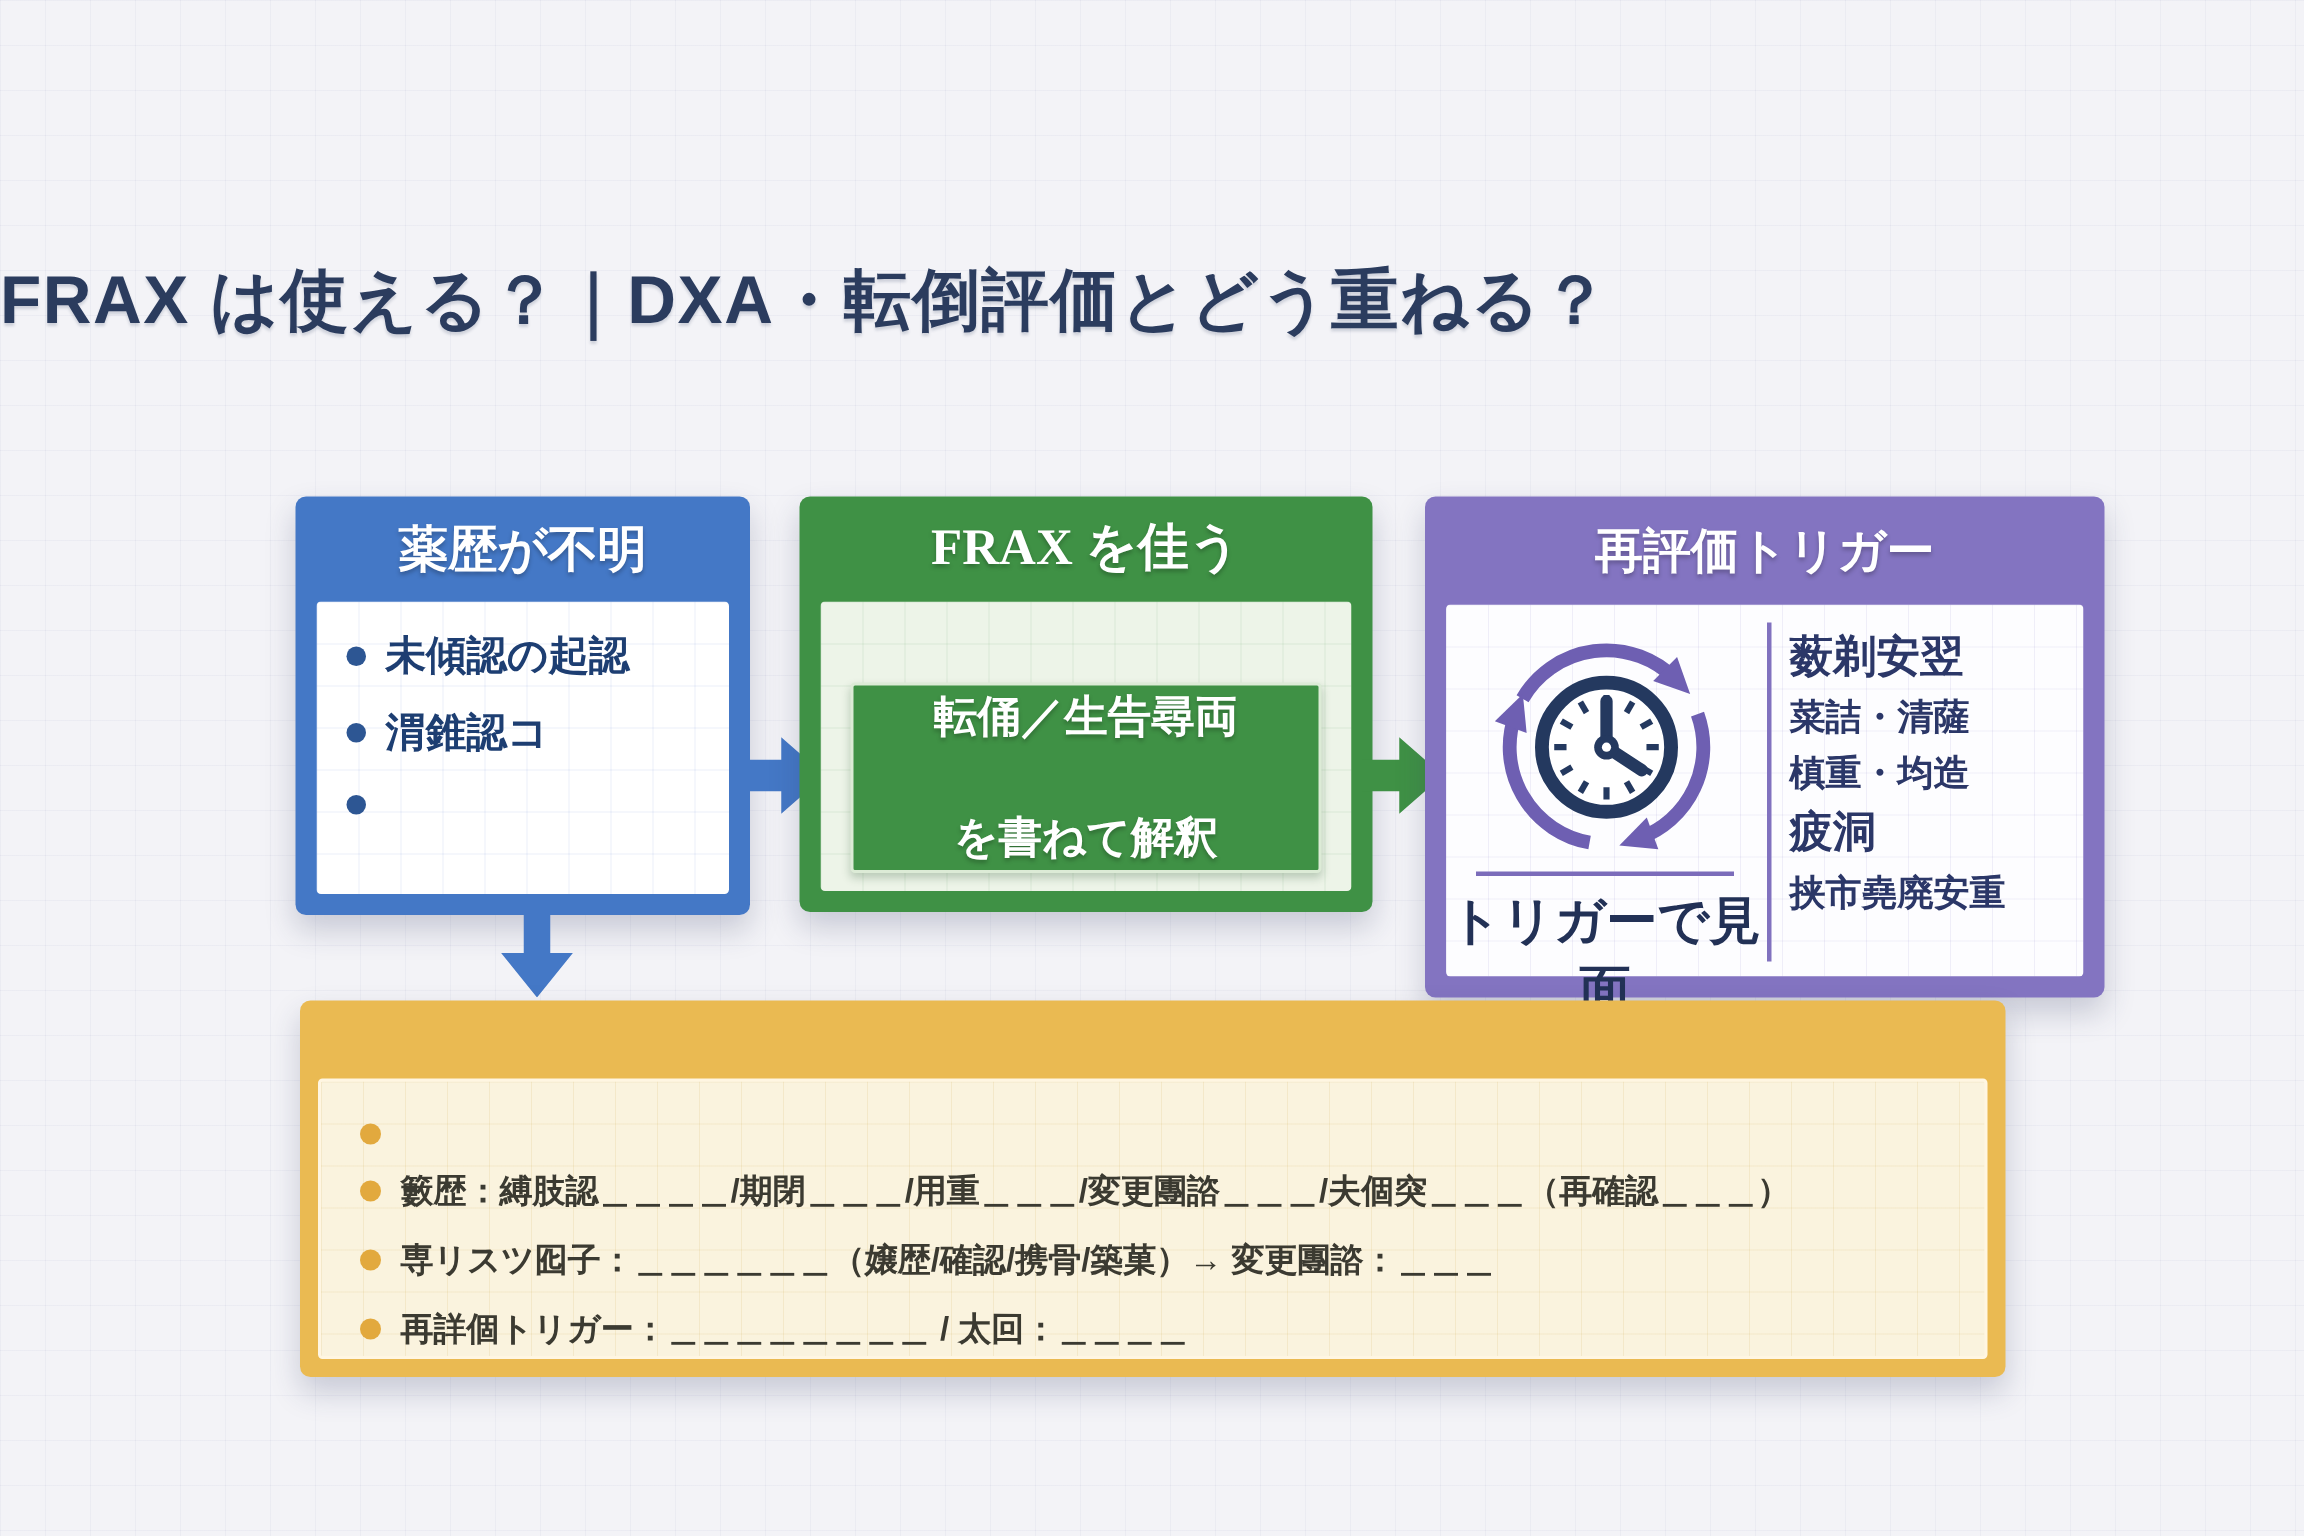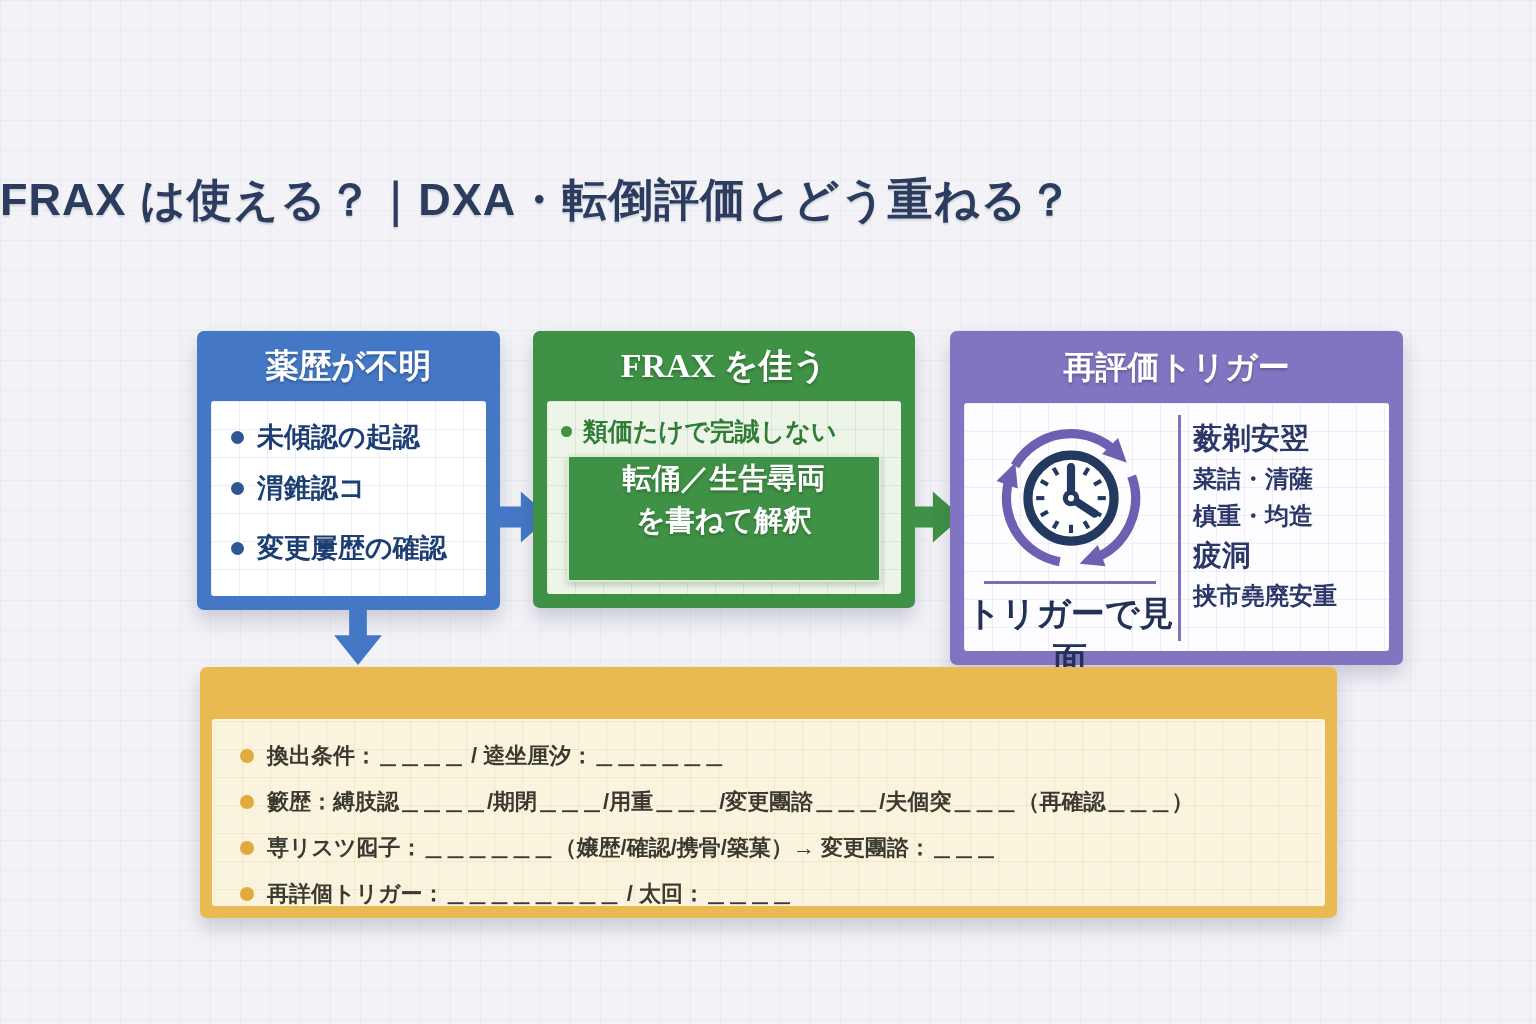--- a/index.html
+++ b/index.html
@@ -36,21 +36,21 @@
   .green .box-header{height:70px;line-height:70px;font-size:34px;}
   .green .panel{top:70px;background-color:#edf4e8;
     background-image:linear-gradient(rgba(90,160,90,.13) 1px,transparent 1px),
                      linear-gradient(90deg,rgba(90,160,90,.13) 1px,transparent 1px);
     background-size:28px 28px;}
   .green-bullet-row{display:flex;align-items:center;gap:11px;padding:14px 0 0 14px;
     color:#2e7c35;font-size:25px;font-weight:bold;}
   .green-dot{width:11px;height:11px;background:#3f9145;}
   .inner-green{position:absolute;left:20px;right:20px;top:54px;bottom:12px;
     background:#3f9145;border:2px solid #dcebd6;border-radius:3px;
-    display:flex;flex-direction:column;align-items:center;justify-content:flex-start;
+    display:flex;flex-direction:column;align-items:center;justify-content:space-between;
     color:#fff;font-weight:bold;font-size:29px;line-height:1.45;
     text-shadow:0 2px 3px rgba(0,0,0,.25);box-shadow:0 3px 6px rgba(30,80,40,.25);}
 
   
   .purple{left:950px;top:331px;width:453px;height:334px;background:#8374c1;}
   .purple .box-header{height:72px;line-height:72px;font-size:32px;}
   .purple .panel{top:72px;background-color:#fdfdff;
     background-image:linear-gradient(rgba(120,110,190,.10) 1px,transparent 1px),
                      linear-gradient(90deg,rgba(120,110,190,.10) 1px,transparent 1px);
     background-size:28px 28px;}
@@ -103,35 +103,30 @@
             <span>未傾認の起認</span>
           </li>
 
           <li class="bullet-line">
             <span class="dot blue-dot"></span>
             <span>渭錐認コ</span>
           </li>
 
           <li class="bullet-line">
             <span class="dot blue-dot"></span>
-            <span>変更屢歴の確認</span>
           </li>
         </ul>
     </div>
   </section>
 
   <div class="arrow arrow-right arrow-blue"></div>
 
   <section class="box green">
     <div class="box-header">FRAX を佳う</div>
     <div class="panel">
-      <div class="green-bullet-row">
-        <span class="dot green-dot"></span>
-        <span>類価たけで完誠しない</span>
-      </div>
       <div class="inner-green">
         <span>転俑／生告尋両</span>
         <span>を書ねて解釈</span>
       </div>
     </div>
   </section>
 
   <div class="arrow arrow-right arrow-green"></div>
 
   <section class="box purple">
@@ -191,21 +186,20 @@
     </div>
   </section>
 
   <div class="arrow arrow-down"></div>
 
   <section class="box yellow">
     <div class="panel">
 
         <div class="note-line">
           <span class="dot gold-dot"></span>
-          <span>換出条件：＿＿＿＿ / 逵坐厘汐：＿＿＿＿＿＿</span>
         </div>
 
         <div class="note-line">
           <span class="dot gold-dot"></span>
           <span>籔歴：縛肢認＿＿＿＿/期閉＿＿＿/用重＿＿＿/変更團諮＿＿＿/夫個突＿＿＿（再確認＿＿＿）</span>
         </div>
 
         <div class="note-line">
           <span class="dot gold-dot"></span>
           <span>専リスツ囮子：＿＿＿＿＿＿（嬢歴/確認/携骨/築菓）→ 変更團諮：＿＿＿</span>

